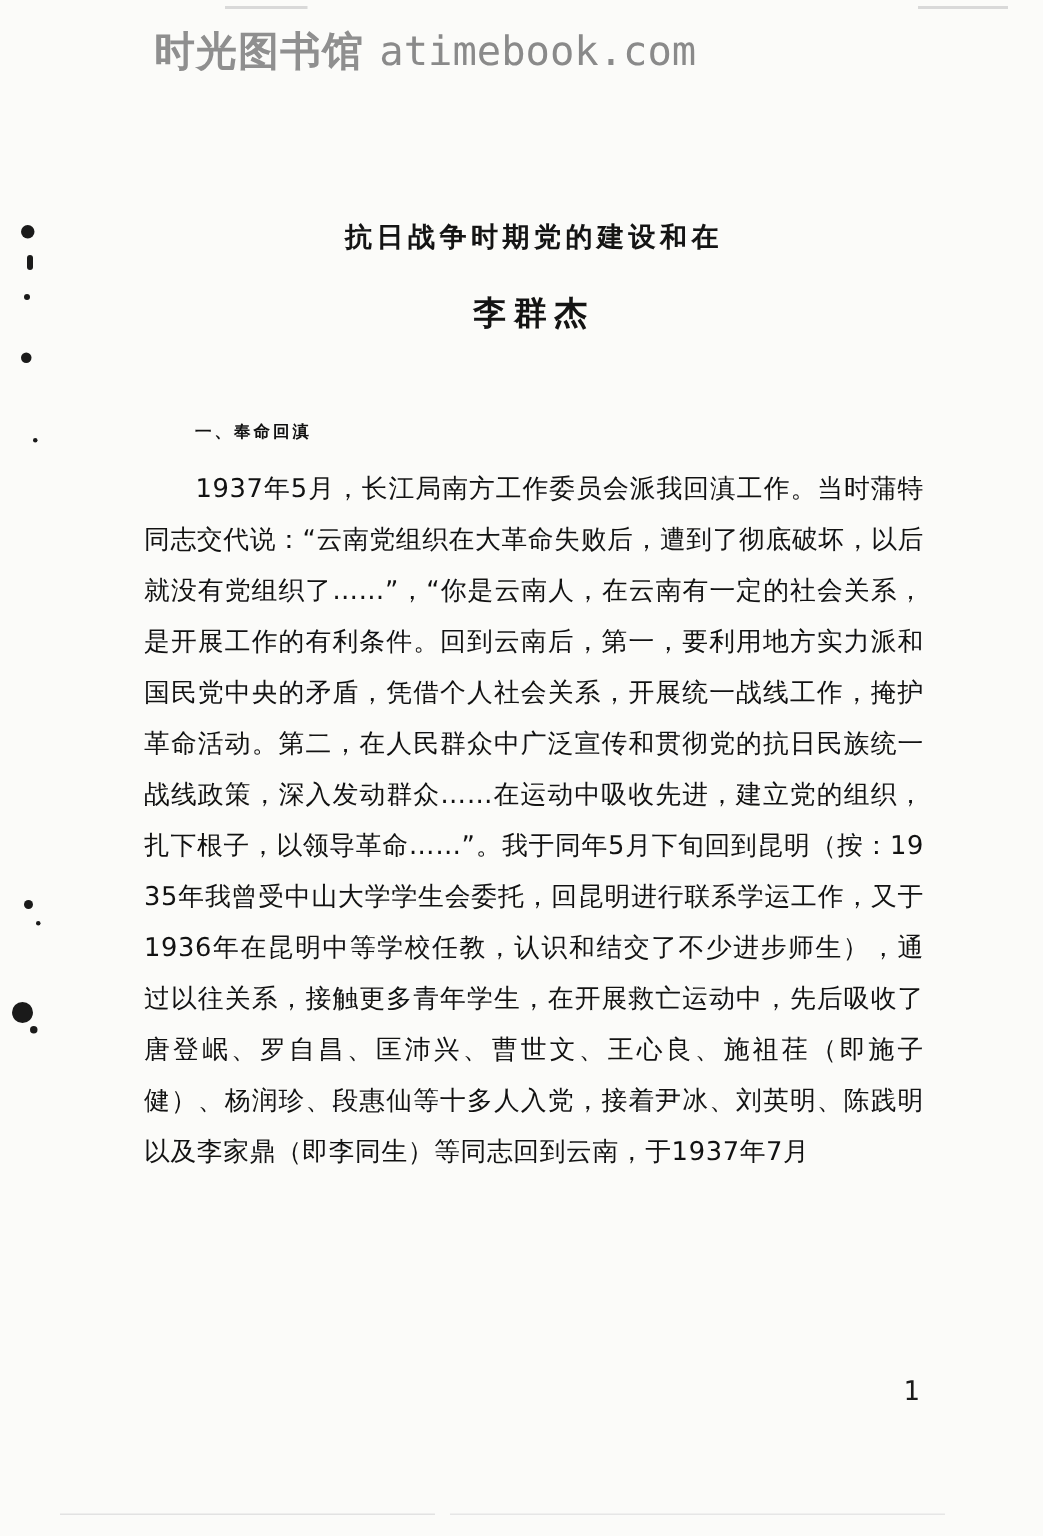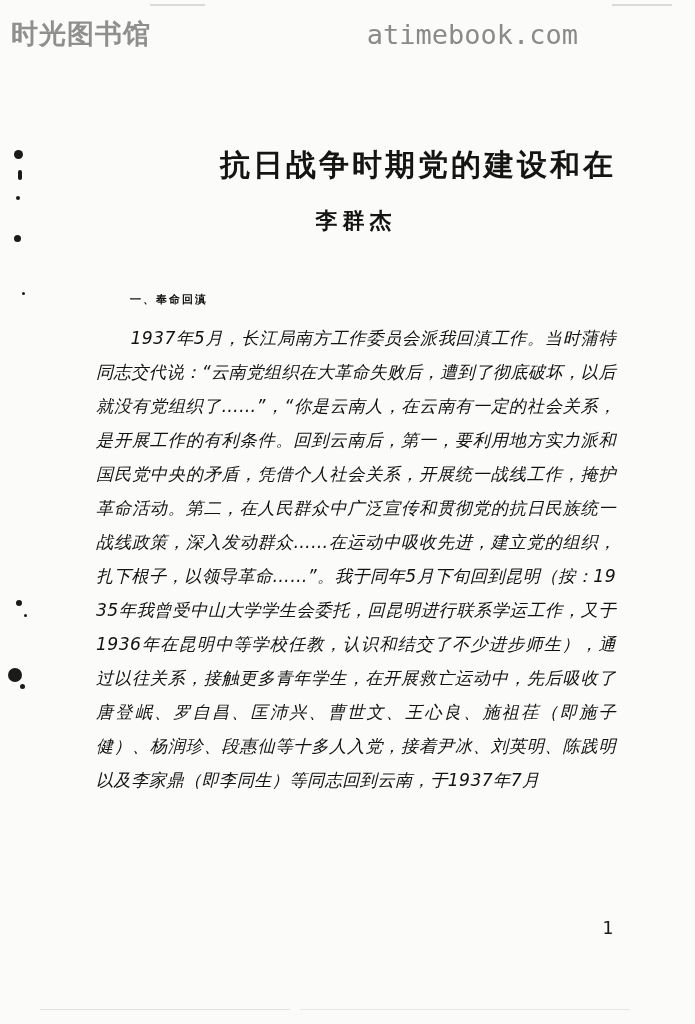--- a/index.html
+++ b/index.html
@@ -23,27 +23,26 @@
 
   
   .watermark {
     position: absolute;
     top: 8px;
     left: 0;
     width: 567px;
     height: 52px;
     display: flex;
     align-items: center;
-    justify-content: space-between;
+    justify-content: center;
     color: #9a9a9a;
     font-size: 27px;
     letter-spacing: 1px;
     font-family: "DejaVu Sans", sans-serif;
     white-space: nowrap;
-    padding-left: 11px;
   }
   .watermark .wm-cn {
     font-weight: 700;
     color: #8f8f8f;
     margin-right: 10px;
   }
   .watermark .wm-en {
     font-family: "DejaVu Sans Mono", monospace;
     color: #8a8a8a;
     letter-spacing: 0px;
@@ -68,24 +67,24 @@
   }
 
   .content {
     position: absolute;
     top: 150px;
     left: 96px;
     width: 520px;
   }
 
   .doc-title {
-    text-align: right;
+    text-align: center;
     font-family: "DejaVu Sans", sans-serif;
     font-weight: 700;
-    font-size: 30px;
+    font-size: 18px;
     letter-spacing: 3px;
     color: #141414;
     line-height: 1.0;
   }
   .doc-title .line1 { margin-bottom: 26px; }
   .doc-title .line2 { margin-bottom: 30px; }
 
   .author {
     text-align: center;
     font-weight: 700;
@@ -108,21 +107,20 @@
     font-size: 17.2px;
     line-height: 34px;
     color: #121212;
     text-align: justify;
     letter-spacing: 0.4px;
     word-break: break-all;
   }
   .body-text p {
     margin: 0;
     text-indent: 2em;
-    font-style: italic;
   }
 
   .page-number {
     position: absolute;
     right: 82px;
     bottom: 86px;
     font-family: "DejaVu Sans Mono", monospace;
     font-size: 18px;
     color: #1a1a1a;
   }

